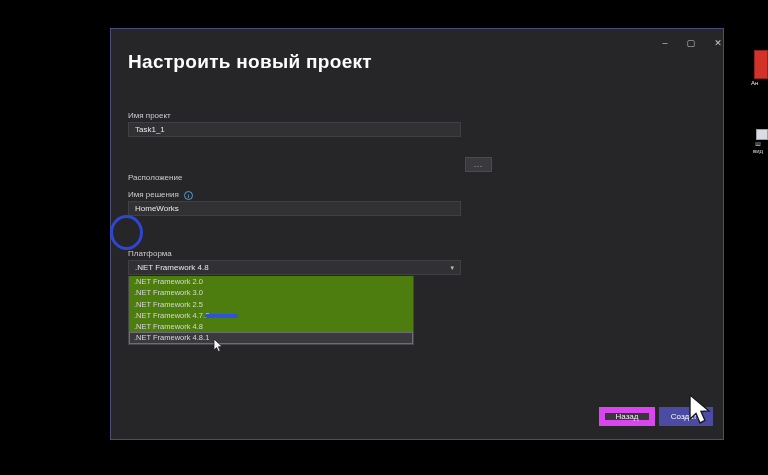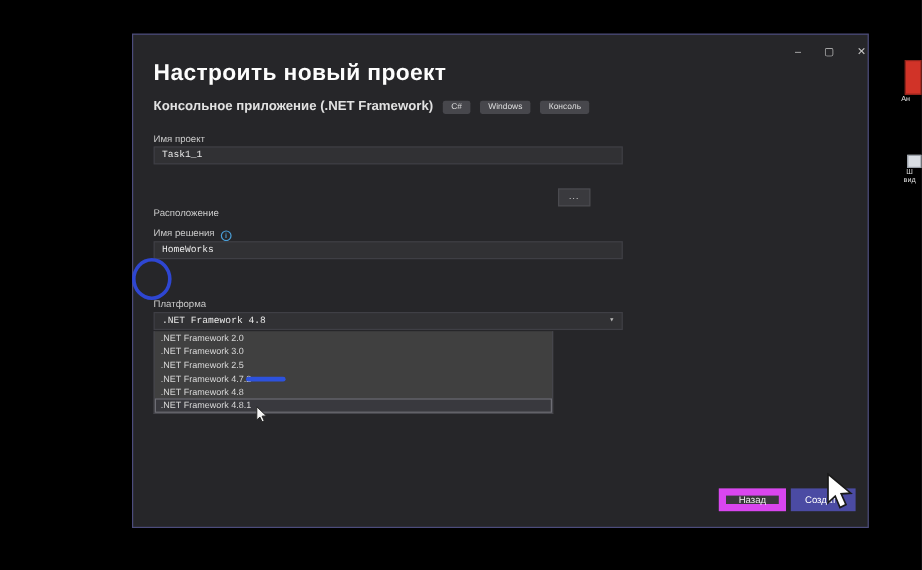--- a/index.html
+++ b/index.html
@@ -23,45 +23,45 @@
     letter-spacing:.3px;white-space:nowrap;
   }
   .subtitle-row{position:absolute;left:17px;top:54px;display:flex;align-items:center;white-space:nowrap;}
   .subtitle{font-size:11px;font-weight:bold;color:#e2e2e2;}
   .badge{
     margin-left:8px;background:#47474c;color:#dedede;font-size:7px;
     padding:2px 7px;border-radius:2px;line-height:1;
   }
   .fld-label{position:absolute;left:17px;font-size:8px;color:#cbcbcb;white-space:nowrap;}
   .txt-input,.combo{
-    position:absolute;left:17px;width:391px;height:15px;box-sizing:border-box;
+    position:absolute;left:17px;width:333px;height:15px;box-sizing:border-box;
     background:#313134;border:1px solid #3f3f45;color:#e8e8e8;font-size:8px;
-    font-family:Liberation Mono, monospace;padding:0 6px;outline:none;
+    font-family:Liberation Sans, sans-serif;padding:0 6px;outline:none;
   }
   .combo{display:flex;align-items:center;justify-content:space-between;}
   .combo .caret{font-size:7px;color:#bbb;line-height:1;}
   .browse-btn{
     position:absolute;left:354px;width:27px;height:15px;box-sizing:border-box;
     background:#3a3a3e;border:1px solid #4a4a4f;color:#ddd;font-size:7px;
     display:flex;align-items:center;justify-content:center;letter-spacing:1px;
   }
   .info-icon{
     display:inline-block;width:9px;height:9px;border:1px solid #4a9fd8;border-radius:50%;
     color:#4a9fd8;font-size:6px;line-height:9px;text-align:center;vertical-align:-1px;margin-left:5px;
     font-weight:bold;box-sizing:border-box;
   }
   .chk-row{position:absolute;left:16px;top:195px;display:flex;align-items:center;}
   .checkbox{
     width:10px;height:10px;box-sizing:border-box;background:#2b2b2e;
     border:1px solid #8a8a8f;margin-right:7px;
   }
   .chk-label{font-size:8px;color:#d2d2d2;white-space:nowrap;}
   .opt-list{
-    position:absolute;left:17px;top:247px;width:333px;box-sizing:border-box;
-    background:#404040;border:1px solid #45454b;border-top:none;z-index:3;
+    position:absolute;left:17px;top:247px;width:286px;box-sizing:border-box;
+    background:#4d7c0f;border:1px solid #45454b;border-top:none;z-index:3;
   }
   .opt{
     height:11.3px;line-height:11.3px;font-size:7.5px;color:#d8d8d8;
     padding-left:5px;white-space:nowrap;box-sizing:border-box;
   }
   .opt.selected{background:#39393e;outline:1px solid #6d6d74;outline-offset:-1px;}
   .btn{
     position:absolute;top:378px;height:19px;box-sizing:border-box;border:none;
     font-size:8px;font-family:"Liberation Sans", sans-serif;color:#efefef;
     display:flex;align-items:center;justify-content:center;cursor:default;
@@ -92,26 +92,20 @@
 
 <div class="stage">
 
   <div class="dialog">
 
     <div class="win-btn" style="left:545px;">–</div>
     <div class="win-btn" style="left:571px;">▢</div>
     <div class="win-btn" style="left:598px;">✕</div>
 
     <div class="dlg-title">Настроить новый проект</div>
-    <div class="subtitle-row">
-      <span class="subtitle">Консольное приложение (.NET Framework)</span>
-      <span class="badge">C#</span>
-      <span class="badge">Windows</span>
-      <span class="badge">Консоль</span>
-    </div>
 
     <div class="fld-label" style="top:82px;">Имя проект</div>
     <input class="txt-input" style="top: 93px;" value="Task1_1">
 
     <div class="fld-label" style="top:117px;margin-top:27px;">Расположение</div>
     <div class="browse-btn" style="top:128px;">...</div>
 
     <div class="fld-label" style="top:161px;">
       <span>Имя решения</span><span class="info-icon">i</span>
     </div>

